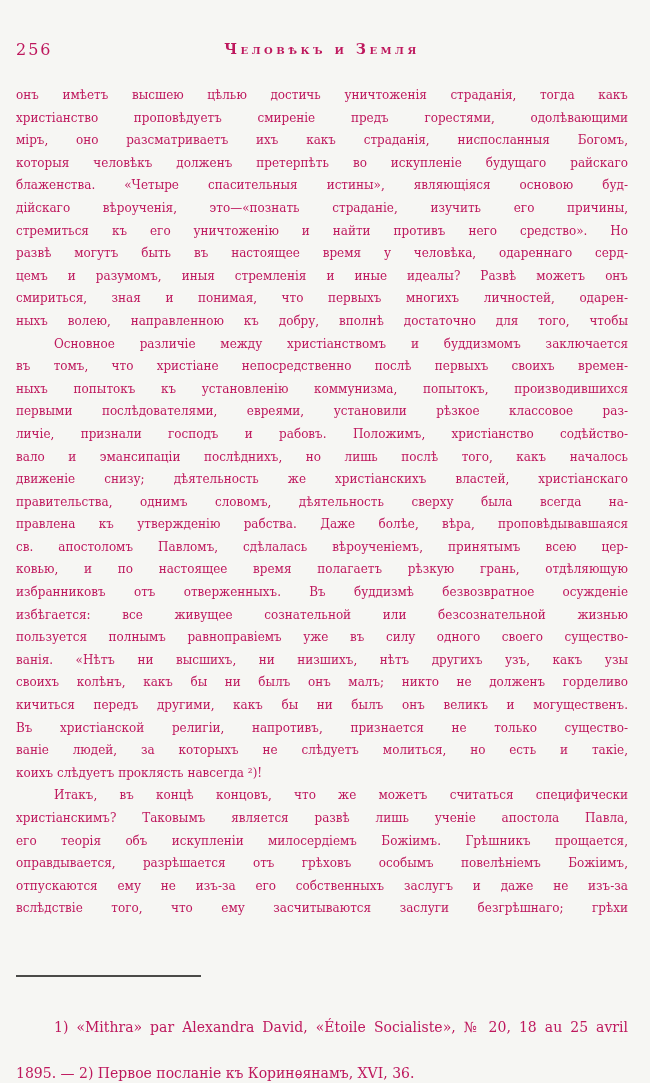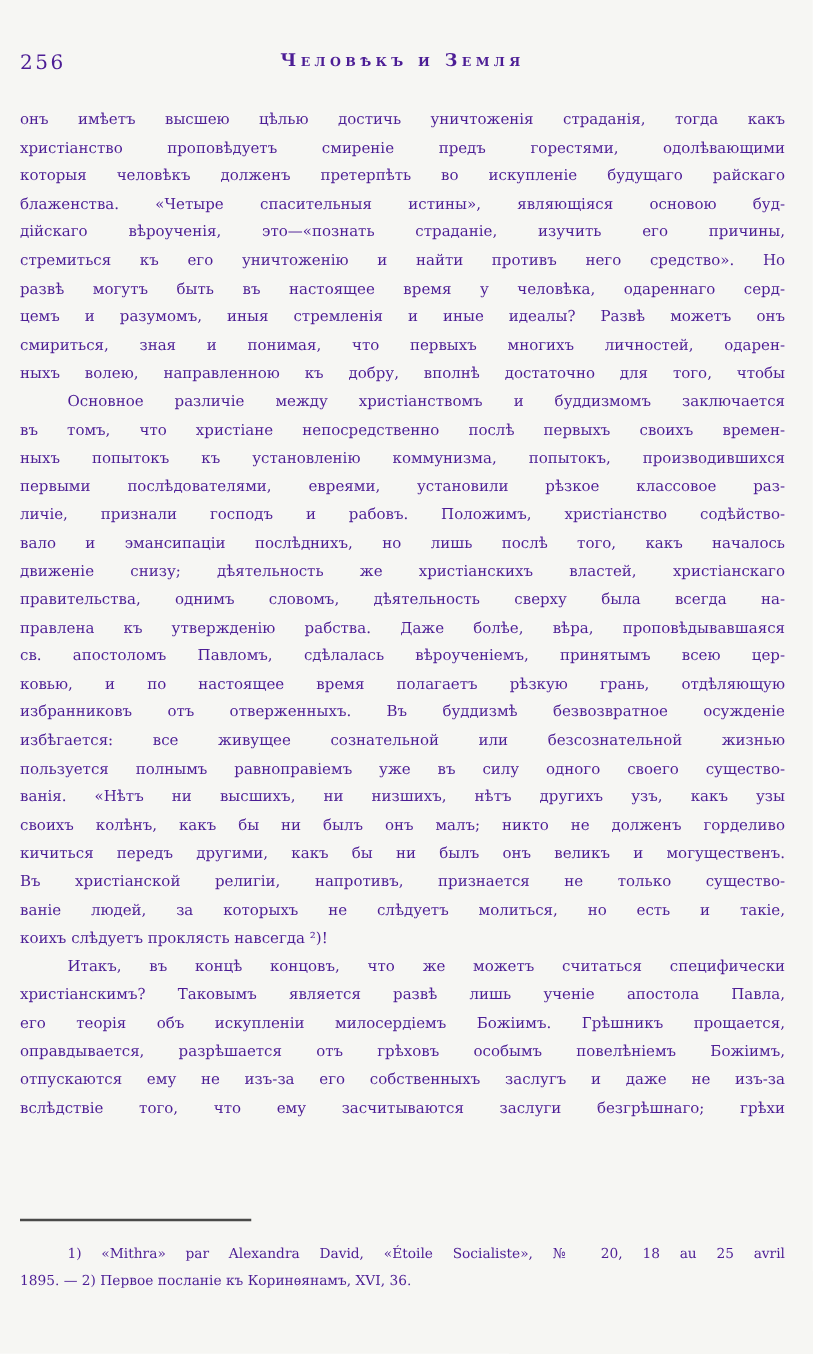--- a/index.html
+++ b/index.html
@@ -2,21 +2,21 @@
 <html><head>
 <meta charset="utf-8">
 <style>
   html,body { margin:0; padding:0; }
   .page {
     position: relative;
     width: 650px;
     height: 1083px;
     background: #f6f6f3;
     font-family: "DejaVu Serif", serif;
-    color: #4c1d95;
+    color: #be185d;
     overflow: hidden;
   }
   .header {
     position: absolute;
     top: 40px; left: 16px; right: 22px;
     height: 20px;
   }
   .page-number {
     position: absolute;
     left: 0; top: 0;
@@ -53,42 +53,44 @@
     top: 975px; left: 16px;
     width: 185px; height: 2px;
     background: #4a4a48;
   }
   .footnote {
     position: absolute;
     top: 992px; left: 16px;
     width: 612px;
   }
   .fn-line {
-    font-size: 11px;
+    font-size: 14px;
     line-height: 22px;
     height: 22px;
     text-align: justify;
     text-align-last: justify;
     overflow: hidden;
+    margin-top: 24px;
   }
   .fn-line.endleft { text-align-last: left; }
   .fn-line.indent { text-indent: 38px; }
 </style>
 </head>
 <body>
 
 <div class="page">
   <div class="header">
     <span class="page-number">256</span>
     <span class="running-title">Человѣкъ и Земля</span>
   </div>
 
   <div class="body-text">
       <div class="line">онъ имѣетъ высшею цѣлью достичь уничтоженія страданія, тогда какъ</div>
       <div class="line">христіанство проповѣдуетъ смиреніе предъ горестями, одолѣвающими</div>
+      <div class="line">міръ, оно разсматриваетъ ихъ какъ страданія, ниспосланныя Богомъ,</div>
       <div class="line">которыя человѣкъ долженъ претерпѣть во искупленіе будущаго райскаго</div>
       <div class="line">блаженства. «Четыре спасительныя истины», являющіяся основою буд-</div>
       <div class="line">дійскаго вѣроученія, это—«познать страданіе, изучить его причины,</div>
       <div class="line">стремиться къ его уничтоженію и найти противъ него средство». Но</div>
       <div class="line">развѣ могутъ быть въ настоящее время у человѣка, одареннаго серд-</div>
       <div class="line">цемъ и разумомъ, иныя стремленія и иные идеалы? Развѣ можетъ онъ</div>
       <div class="line">смириться, зная и понимая, что первыхъ многихъ личностей, одарен-</div>
       <div class="line">ныхъ волею, направленною къ добру, вполнѣ достаточно для того, чтобы</div>
       <div class="line indent">Основное различіе между христіанствомъ и буддизмомъ заключается</div>
       <div class="line">въ томъ, что христіане непосредственно послѣ первыхъ своихъ времен-</div>

